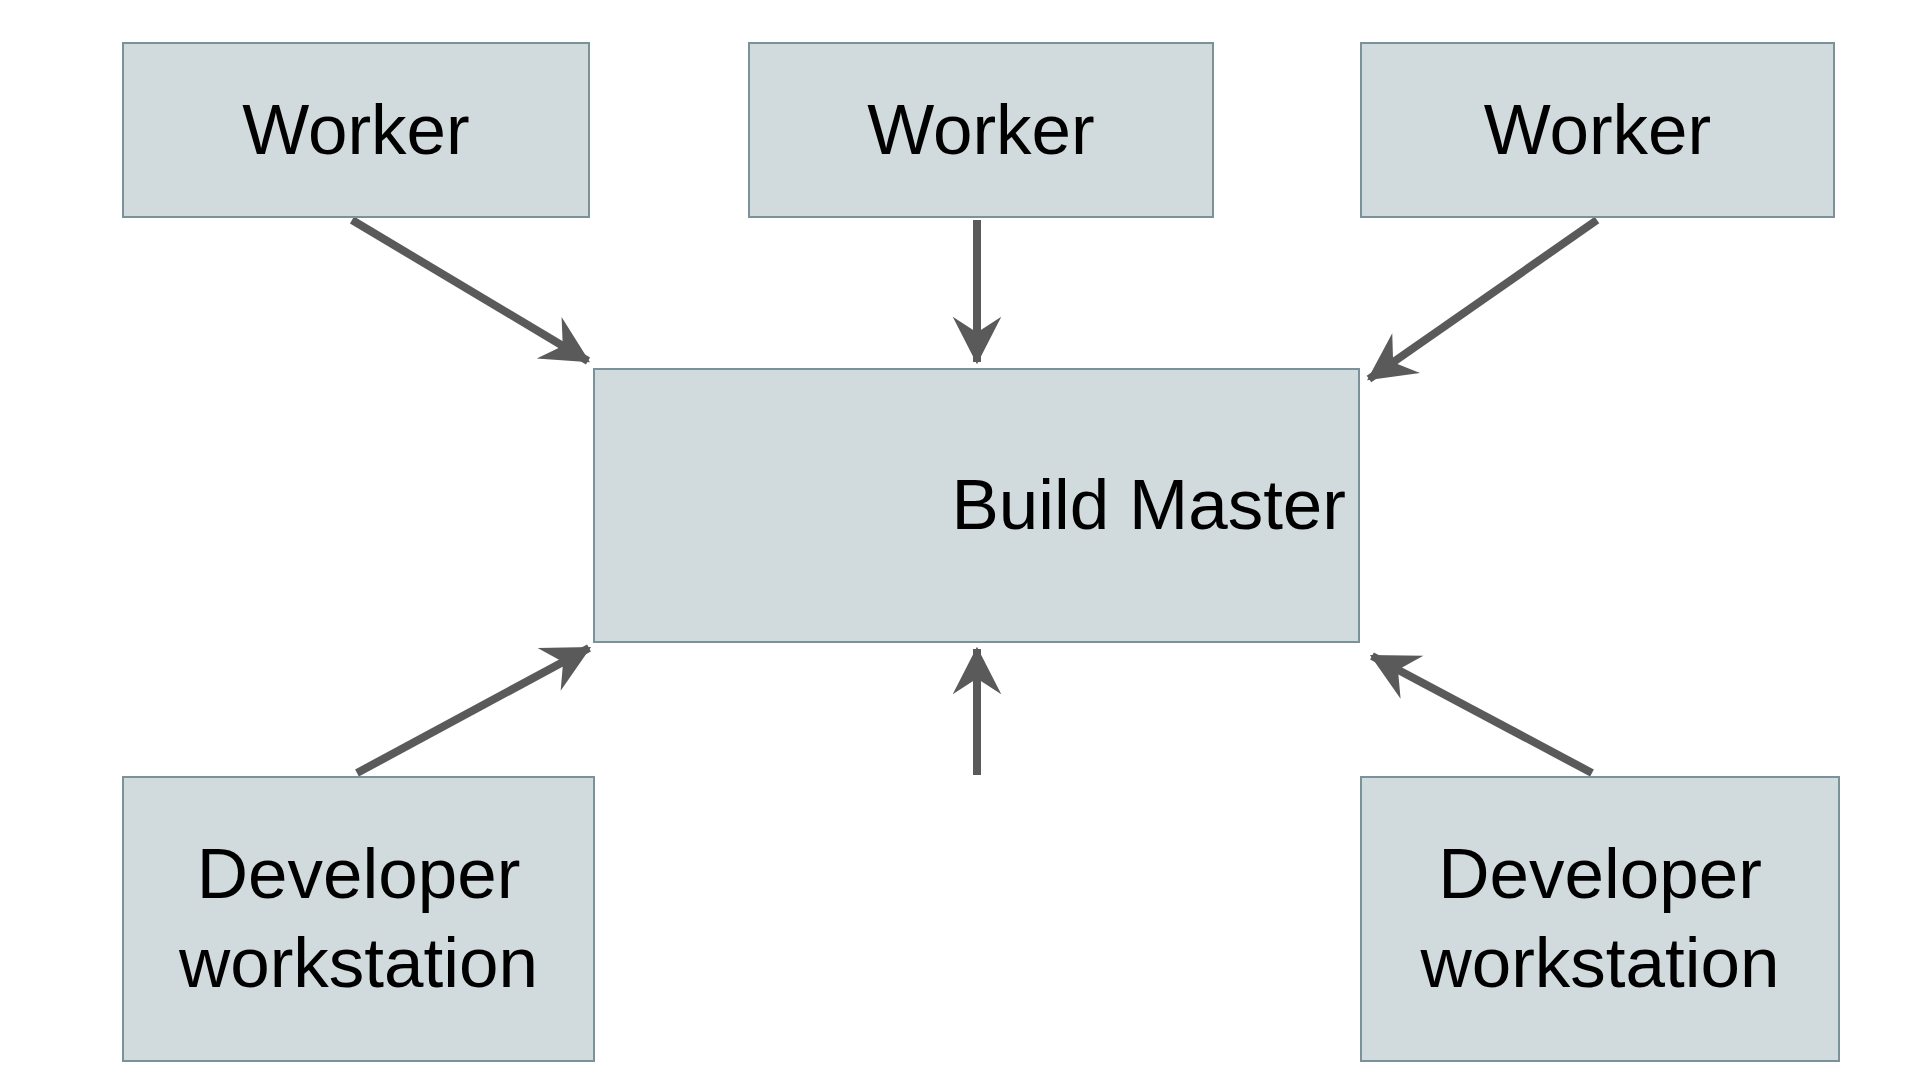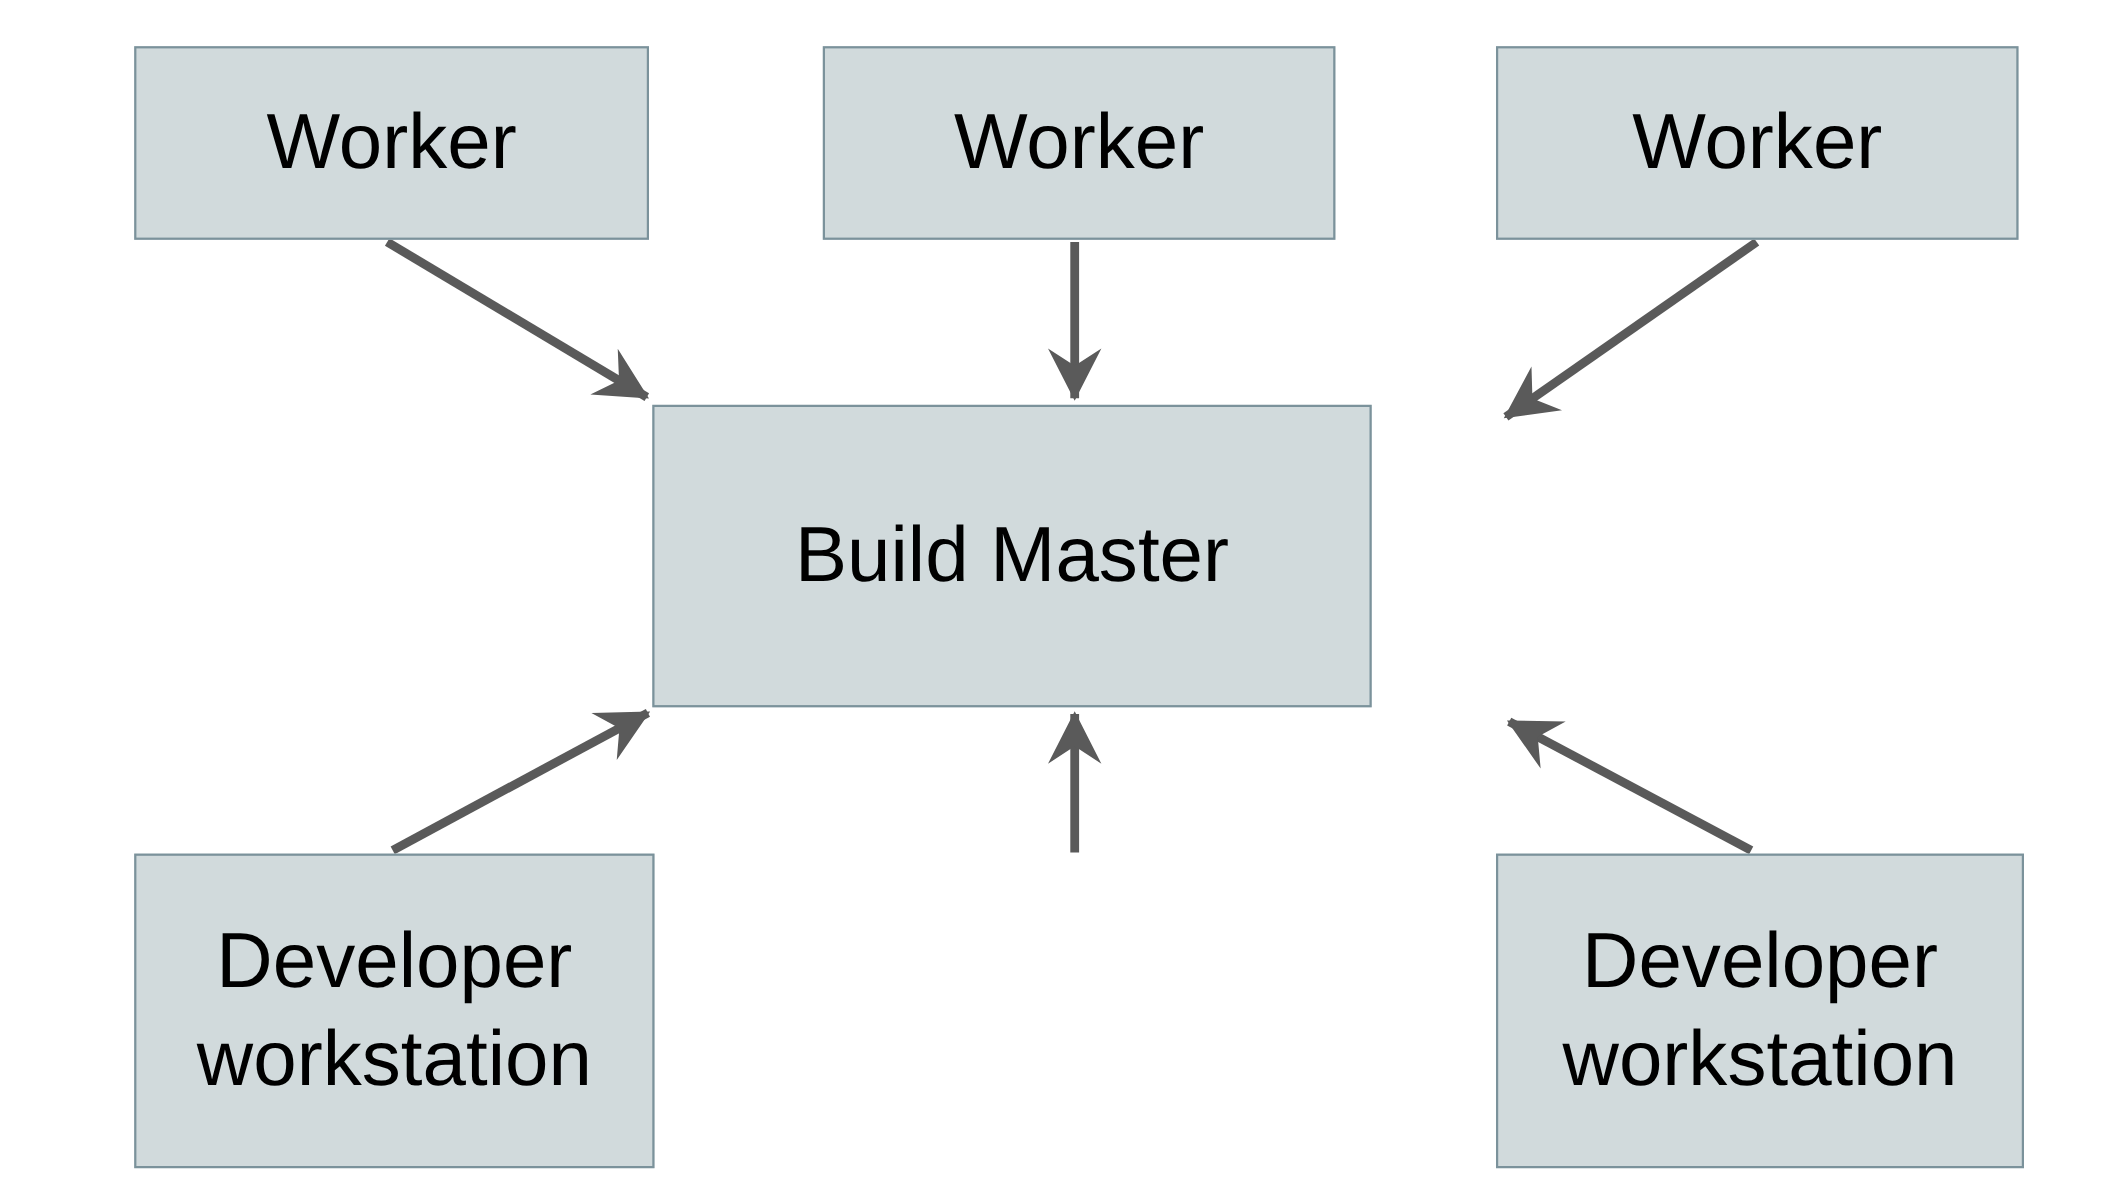--- a/index.html
+++ b/index.html
@@ -27,21 +27,21 @@
     justify-content: center;
     text-align: center;
     color: #000000;
     font-size: 71px;
     line-height: 1.25;
     padding: 0 12px;
   }
   .node-worker-1     { left: 122px;  top: 42px;  width: 468px; height: 176px; }
   .node-worker-2     { left: 748px;  top: 42px;  width: 466px; height: 176px; }
   .node-worker-3     { left: 1360px; top: 42px;  width: 475px; height: 176px; }
-  .node-build-master { left: 593px;  top: 368px; width: 654px; height: 275px; }
+  .node-build-master { left: 593px;  top: 368px; width: 767px; height: 275px; justify-content: flex-end; }
   .node-dev-left     { left: 122px;  top: 776px; width: 473px; height: 286px; }
   .node-ci-server    { left: 743px;  top: 777px; width: 469px; height: 278px; }
   .node-dev-right    { left: 1360px; top: 776px; width: 480px; height: 286px; }
 </style>
 </head>
 <body>
 
 <div class="canvas">
 
   <svg class="arrow-layer" viewBox="0 0 1910 1090" xmlns="http://www.w3.org/2000/svg">

